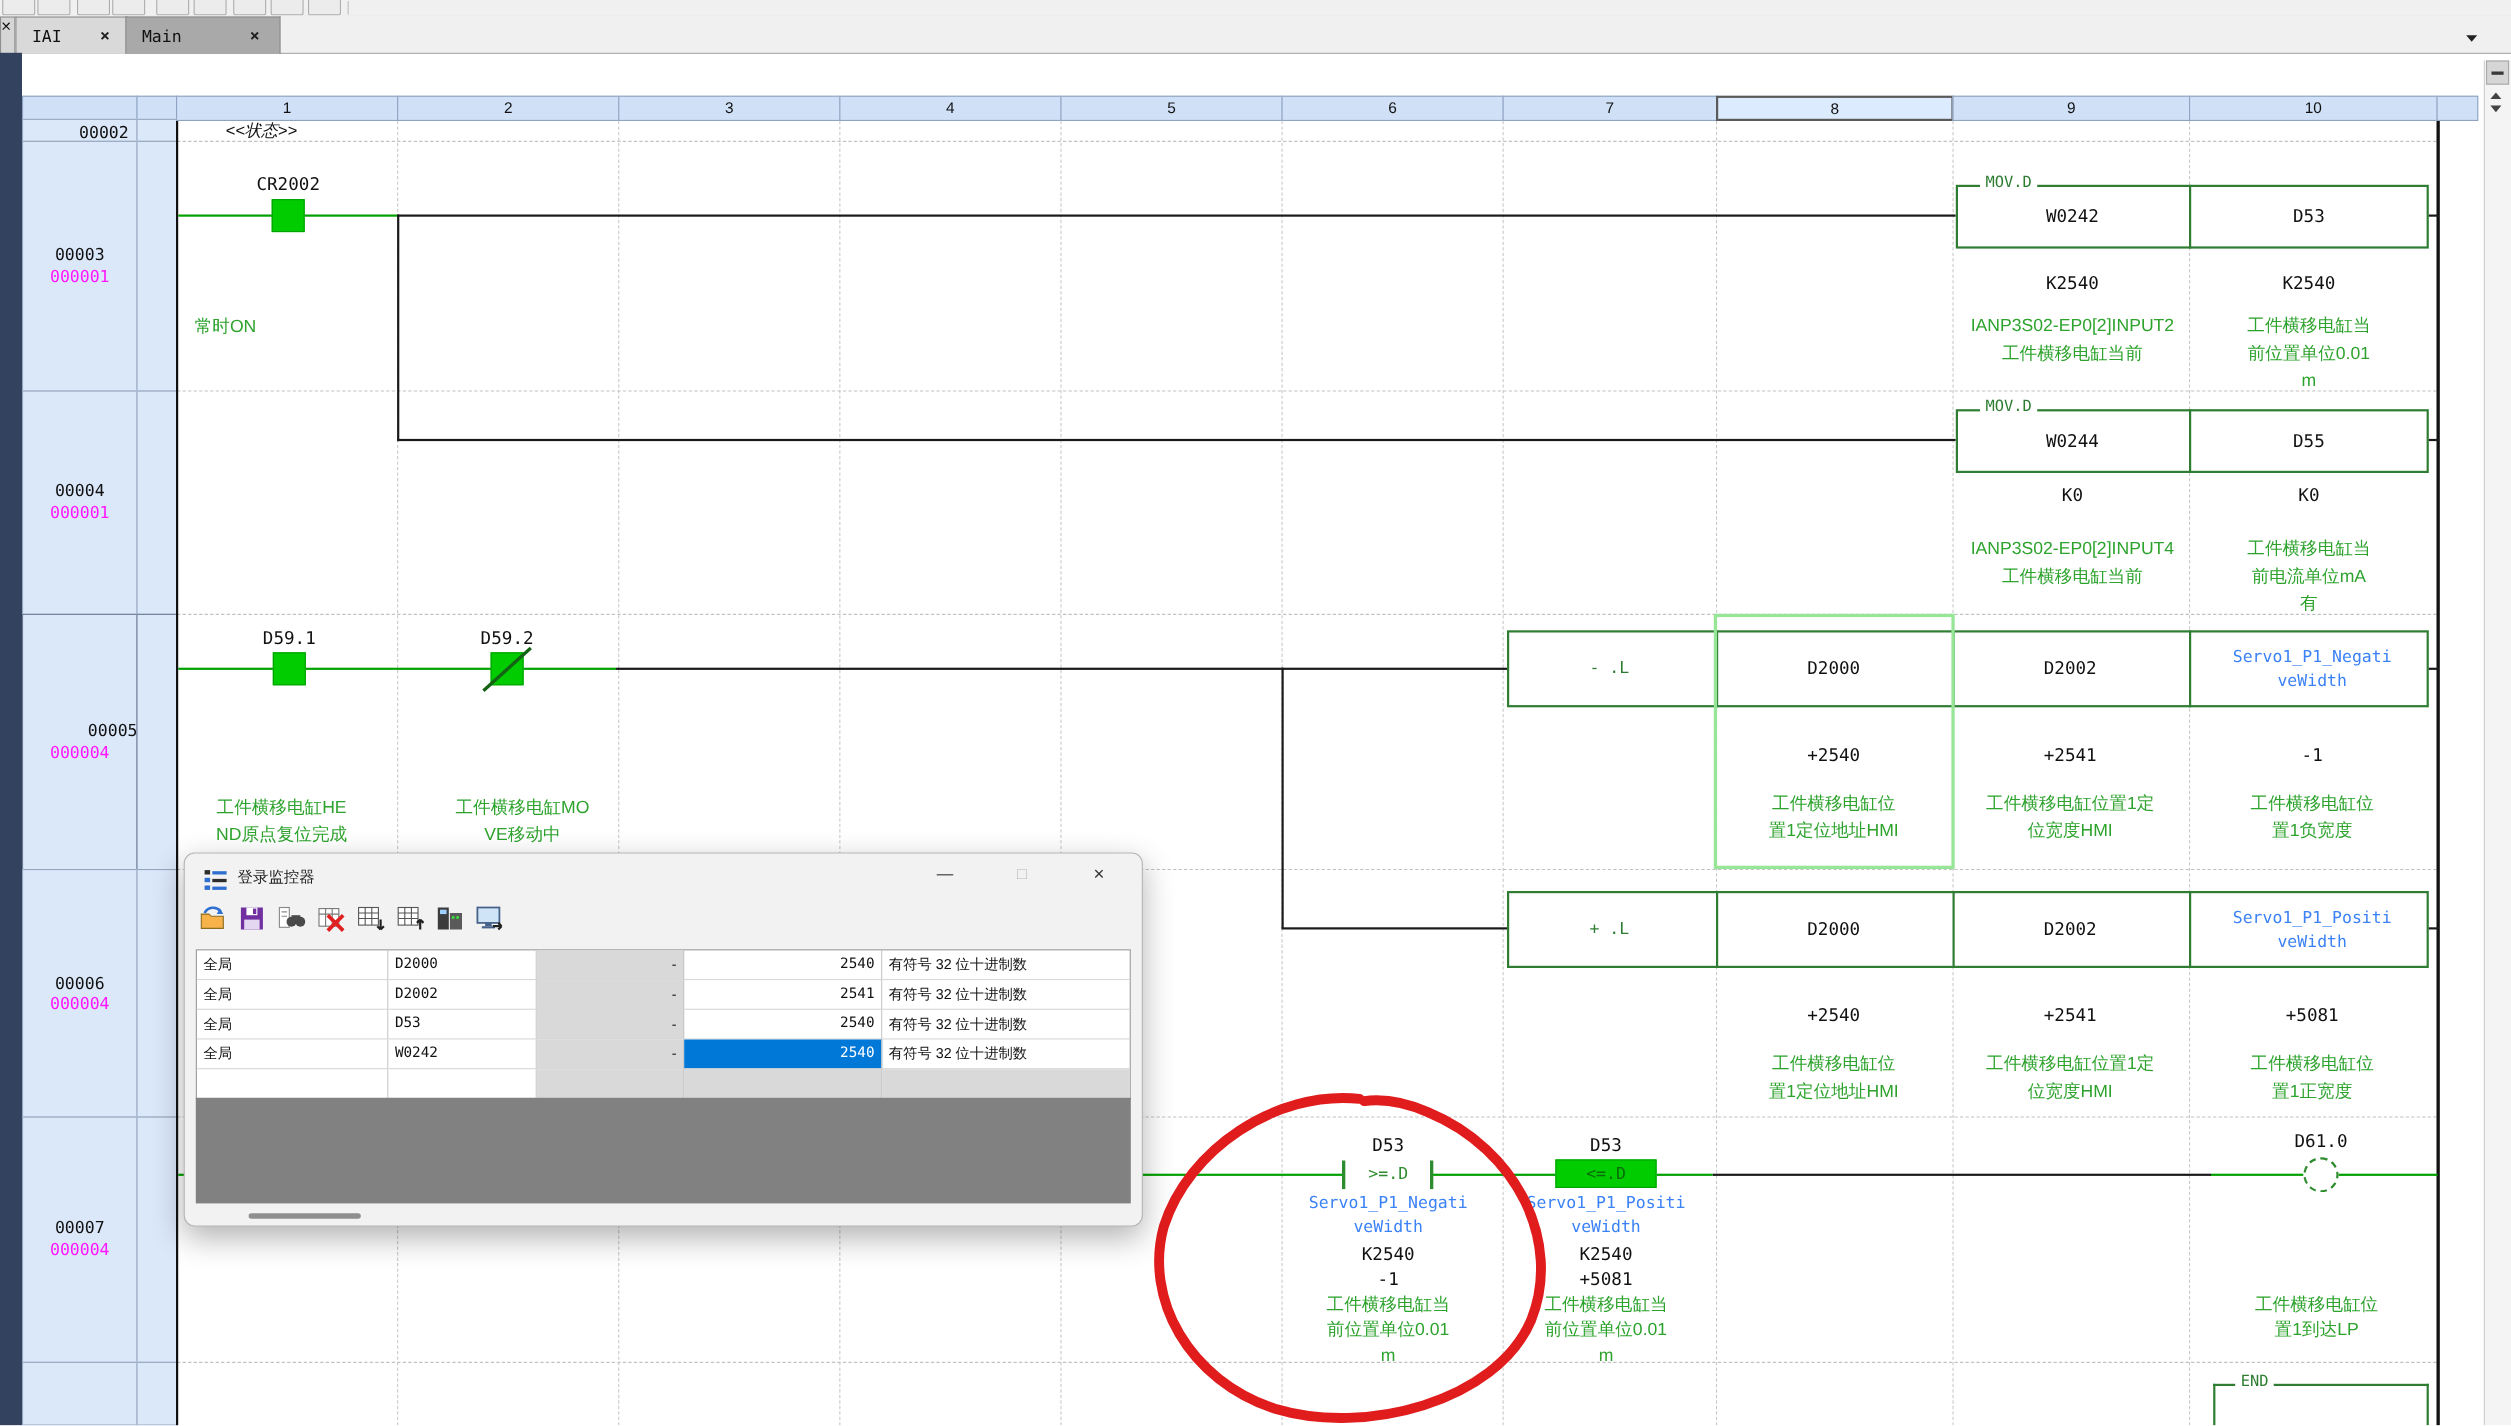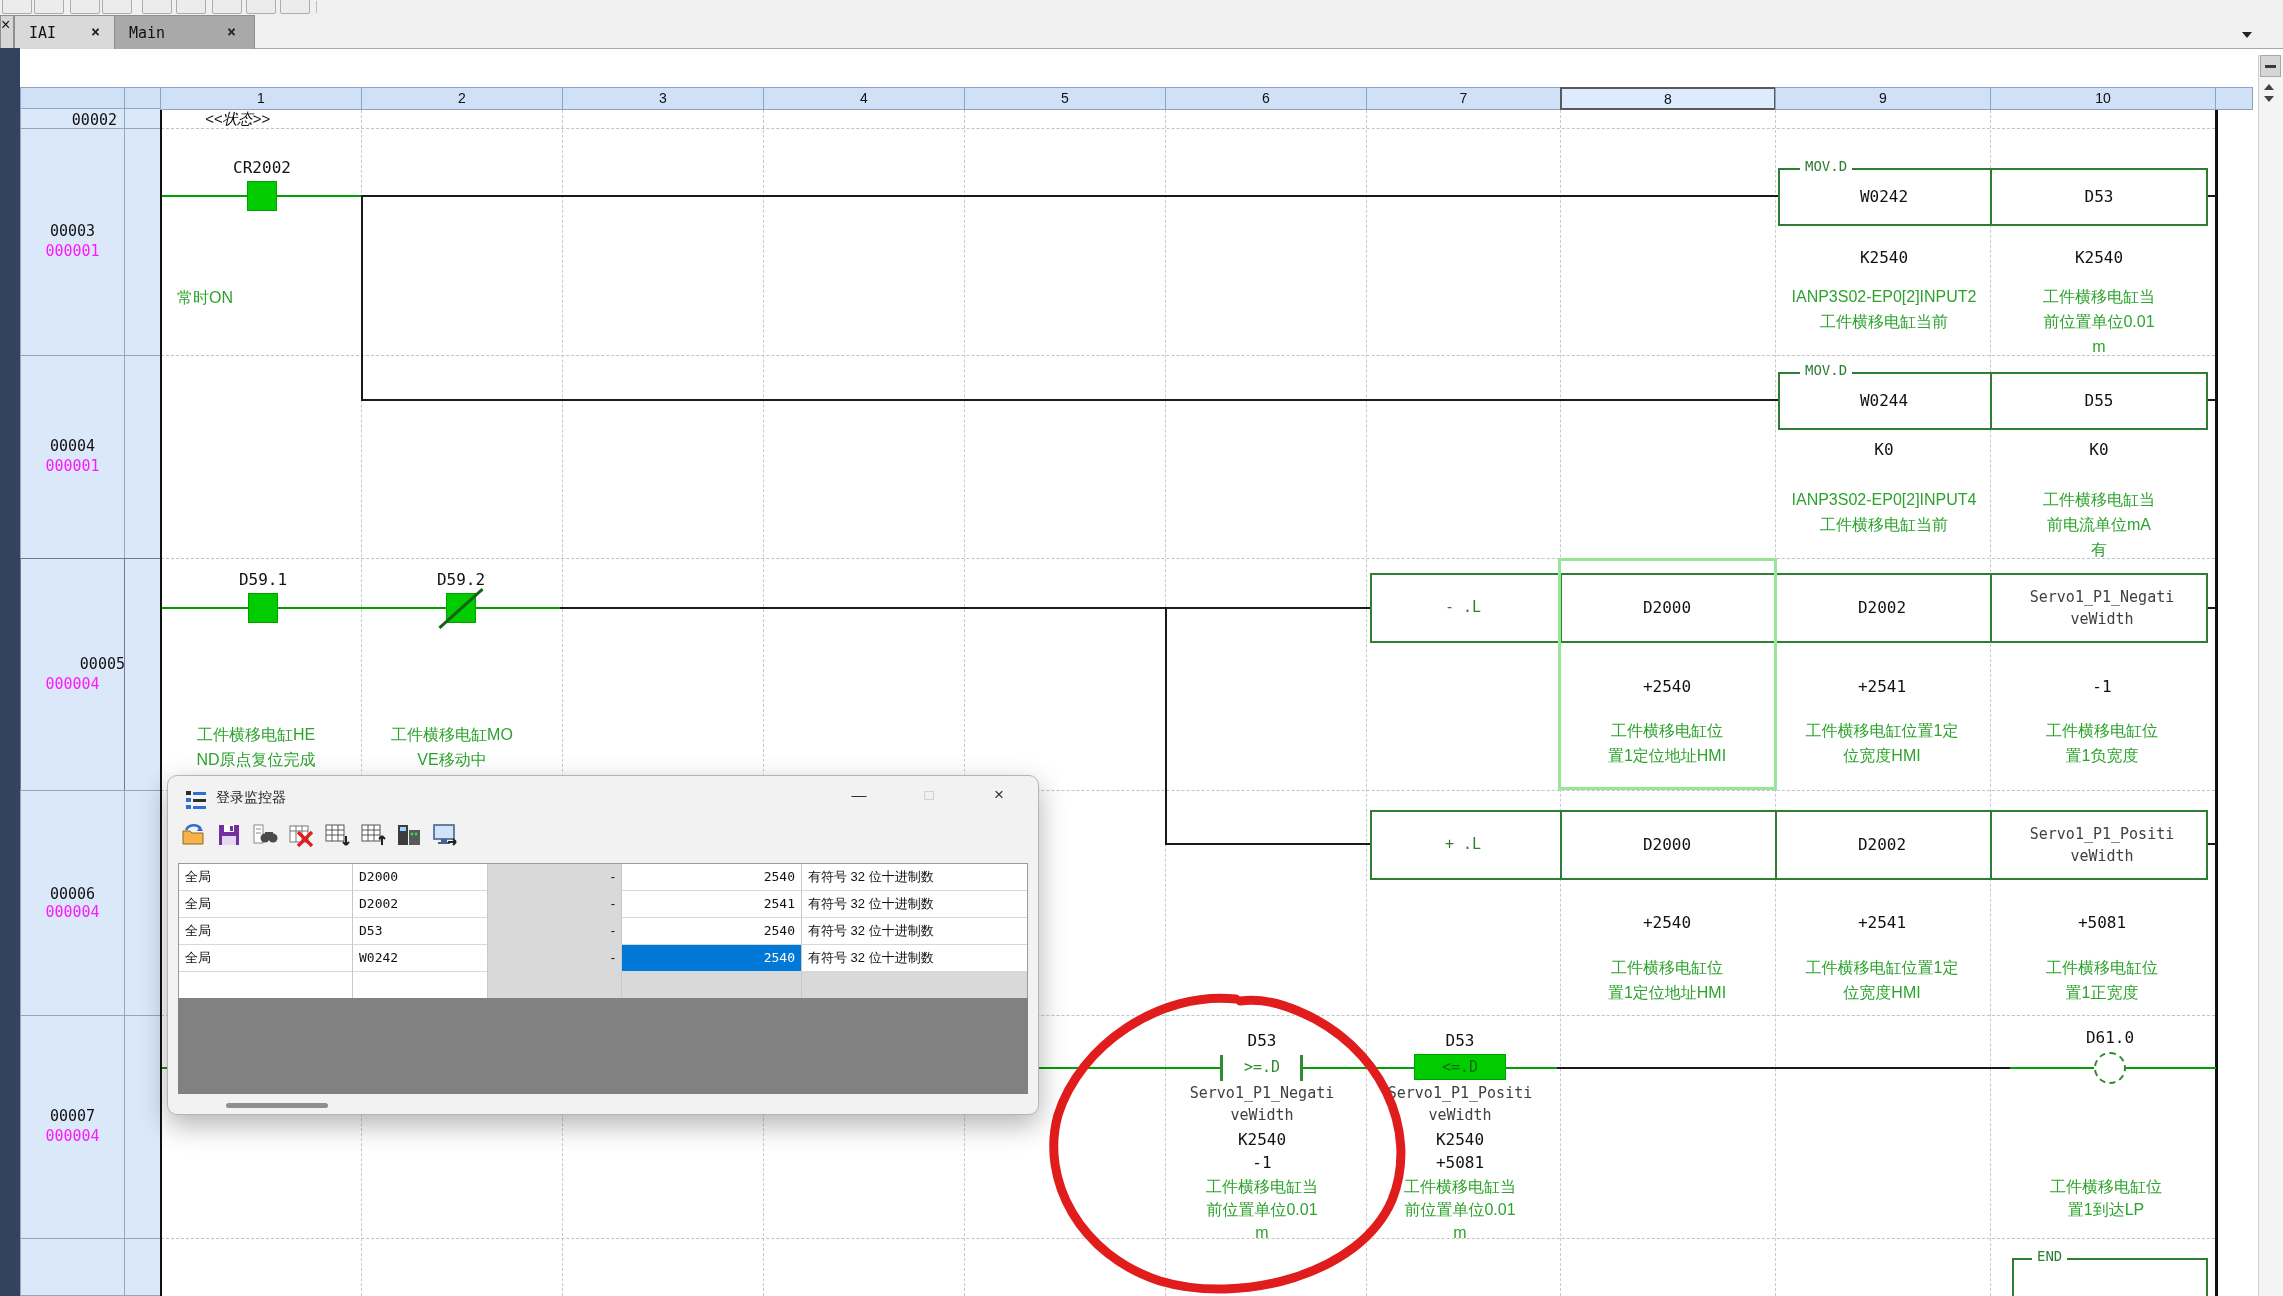--- a/index.html
+++ b/index.html
@@ -43,21 +43,21 @@
   .wire.off{background:#1a1a1a;}
   .vwire{position:absolute;width:2px;background:#1a1a1a;}
 
   
   .contact{position:absolute;width:30px;height:30px;background:#00cc00;border:1px solid #00a000;box-sizing:border-box;}
   .slash{position:absolute;width:58px;height:3px;background:#146214;transform:rotate(-42deg);}
   .dev{position:absolute;text-align:center;font-family:"DejaVu Sans Mono",monospace;font-size:16px;color:#111;}
   .cmt{position:absolute;text-align:center;font-size:16px;line-height:25px;color:#2da32d;word-break:break-all;}
   .cmt.left{text-align:left;}
   .val{position:absolute;text-align:center;font-family:"DejaVu Sans Mono",monospace;font-size:16px;color:#111;}
-  .sym{position:absolute;text-align:center;font-family:"DejaVu Sans Mono",monospace;font-size:15px;line-height:22px;color:#404040;word-break:break-all;}
+  .sym{position:absolute;text-align:center;font-family:"DejaVu Sans Mono",monospace;font-size:15px;line-height:22px;color:#3b82f6;word-break:break-all;}
   .cw120{width:120px;} .cw128{width:128px;} .cw156{width:156px;} .cw186{width:186px;} .cw150{width:150px;}
   .fblock{position:absolute;background:#fff;border:2px solid #2e7d32;box-sizing:border-box;}
   .fchip{position:absolute;background:#fff;color:#2e7d32;font-family:"DejaVu Sans Mono",monospace;font-size:14px;padding:0 5px;}
   .fdiv{position:absolute;width:2px;background:#2e7d32;}
   .optxt{position:absolute;text-align:center;font-family:"DejaVu Sans Mono",monospace;font-size:15px;color:#2e7d32;}
   .cmpbar{position:absolute;width:3px;height:26px;background:#2e8b2e;}
   .cmpon{position:absolute;background:#00cc00;border:1px solid #00a000;box-sizing:border-box;text-align:center;
          font-family:"DejaVu Sans Mono",monospace;font-size:15px;line-height:24px;color:#0a6b0a;}
   .cmpofftxt{position:absolute;text-align:center;font-family:"DejaVu Sans Mono",monospace;font-size:15px;color:#2e8b2e;background:#fff;}
   .coil{position:absolute;width:32px;height:32px;border:2px dashed #2e8b2e;border-radius:50%;background:#fff;box-sizing:border-box;}
@@ -221,21 +221,21 @@
 
   <div class="wire" style="left:162px;top:607px;width:398px;"></div>
   <div class="wire off" style="left:560px;top:607px;width:810px;"></div>
   <div class="vwire" style="left:1165px;top:607px;height:237px;"></div>
   <div class="dev" style="left:213px;top:570px;width:100px;">D59.1</div>
   <div class="contact" style="left:248px;top:593px;"></div>
   <div class="dev" style="left:411px;top:570px;width:100px;">D59.2</div>
   <div class="contact" style="left:446px;top:593px;"></div>
   <div class="slash" style="left:432px;top:607px;"></div>
   <div class="cmt cw128" style="left:192px;top:722px;">工件横移电缸HEND原点复位完成</div>
-  <div class="cmt cw128" style="left:388px;top:722px;">工件横移电缸MOVE移动中</div>
+  <div class="cmt cw128" style="left:411px;top:722px;">工件横移电缸MOVE移动中</div>
 
   <div class="fblock" style="left:1370px;top:573px;width:838px;height:70px;"></div>
   <div class="fdiv" style="left:1560px;top:573px;height:70px;"></div>
   <div class="fdiv" style="left:1775px;top:573px;height:70px;"></div>
   <div class="fdiv" style="left:1990px;top:573px;height:70px;"></div>
   <div class="wire off" style="left:2208px;top:607px;width:9px;"></div>
   <div class="optxt" style="left:1388px;top:598px;width:150px;">- .L</div>
   <div class="dev" style="left:1587px;top:598px;width:160px;">D2000</div>
   <div class="dev" style="left:1802px;top:598px;width:160px;">D2002</div>
   <div class="sym cw150" style="left:2027px;top:586px;">Servo1_P1_NegativeWidth</div>

